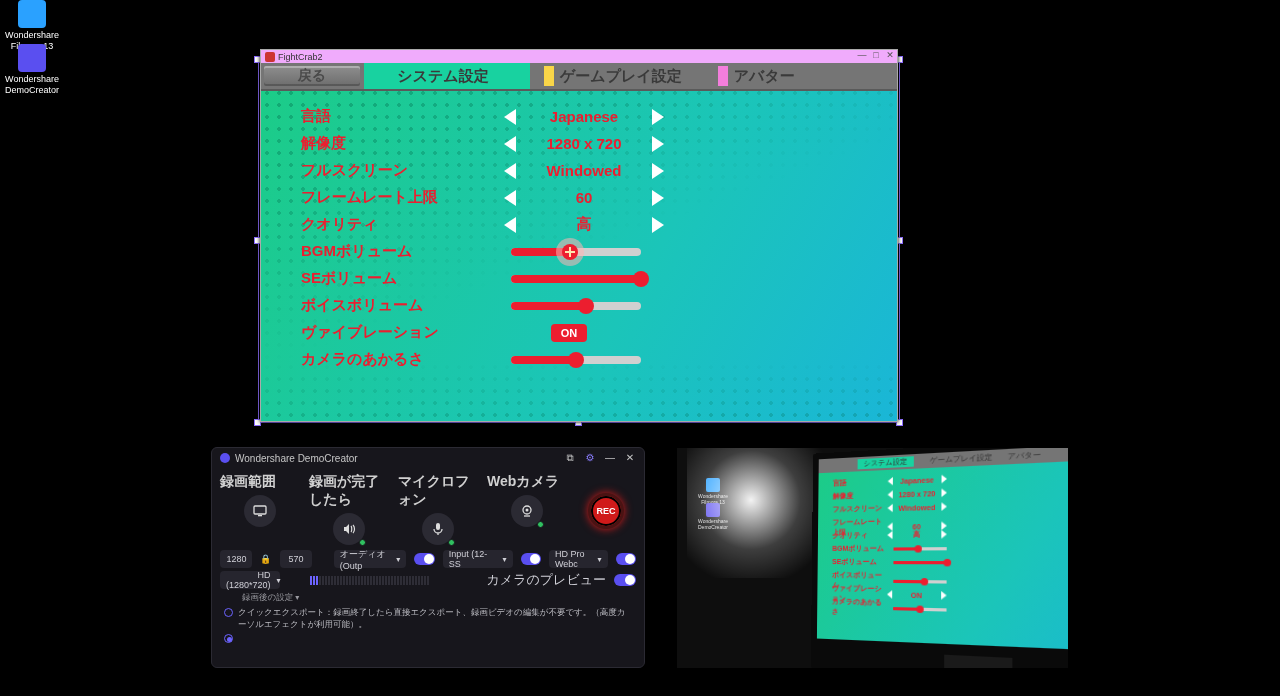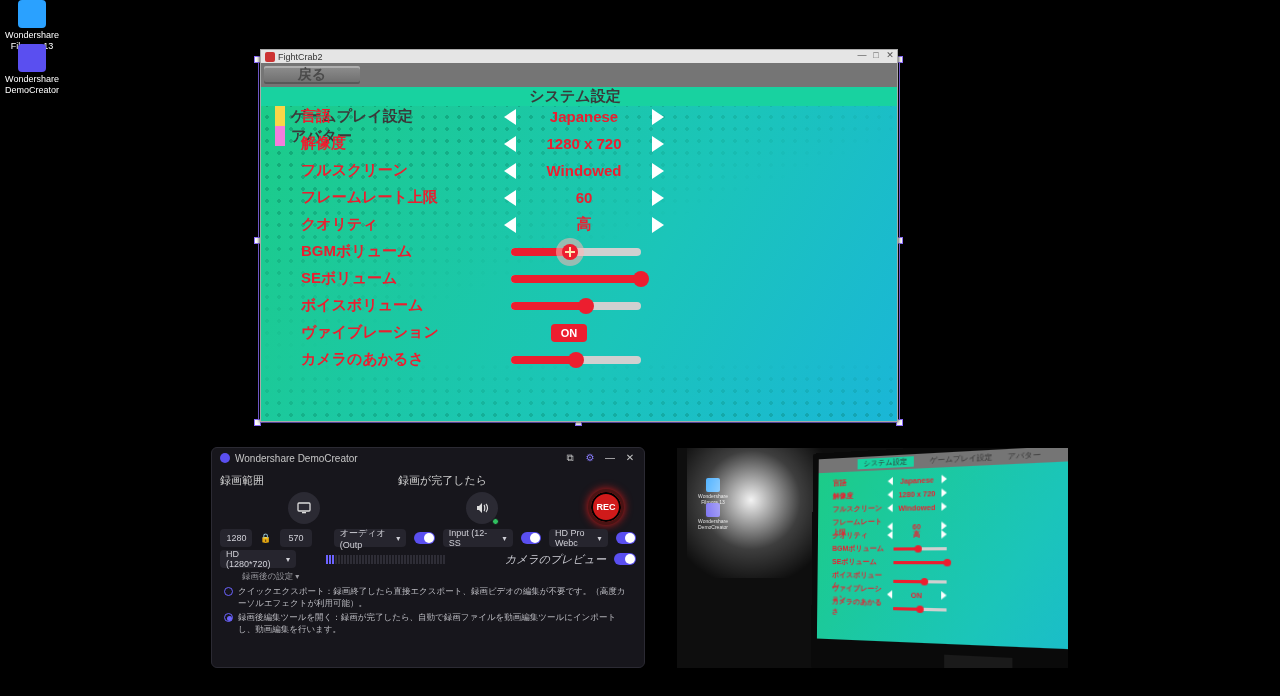--- a/index.html
+++ b/index.html
@@ -33,21 +33,21 @@
     left:260px; top:49px;
     width:638px; height:373px;
     background:#fff;
     border:1px solid #aaa;
     box-shadow:0 0 4px #000;
   }
   .sel-border { position:absolute; pointer-events:none; border:1px solid #8f6fff; }
   .sel-handle { position:absolute; width:7px; height:7px; background:#fff; border:1px solid #8f6fff; margin-left:-4px; margin-top:-4px; }
   .gw-title {
     height:13px;
-    background:#e5e5e5;
+    background:#f0abfc;
     display:flex; align-items:center;
     font-size:9px; color:#333;
     padding-left:4px;
     position:relative;
   }
   .gw-title .tic { width:10px; height:10px; margin-right:3px; background:#c33; border-radius:2px;}
   .gw-title .wbtn { position:absolute; top:0; height:13px; width:14px; text-align:center; font-size:9px; color:#555; }
   .gw-body {
     height:calc(100% - 13px);
     background: linear-gradient(120deg,#1ccc86 0%,#1bc5b9 60%,#1ab6d7 100%);
@@ -68,21 +68,20 @@
     -webkit-mask-image: linear-gradient(0deg, rgba(0,0,0,1) 0%, rgba(0,0,0,0) 100%);
             mask-image: linear-gradient(0deg, rgba(0,0,0,1) 0%, rgba(0,0,0,0) 100%);
   }
   .tabbar {
     position:relative;
     height:28px;
     background:#757575;
     border-bottom:2px solid #5a5a5a;
     display:flex;
     align-items:stretch;
-    flex-direction:column;
   }
   .backbtn {
     width:96px;
     display:flex; align-items:center; justify-content:center;
     color:#4a4a4a; font-weight:bold; font-size:14px;
     background:linear-gradient(#8e8e8e,#6d6d6d);
     margin:3px 4px 3px 3px;
     border-radius:2px;
     box-shadow:inset 0 -2px 0 rgba(0,0,0,0.2), inset 0 2px 0 rgba(255,255,255,0.3);
   }
@@ -141,21 +140,21 @@
   .dc-title {
     height:20px; display:flex; align-items:center;
     padding-left:8px; font-size:10px; color:#c6c6c6;
   }
   .dc-title .logo { width:10px; height:10px; border-radius:50%; background:#5a4ff0; margin-right:5px;}
   .dc-title .ctrls { margin-left:auto; display:flex; gap:8px; padding-right:8px; font-size:10px;}
   .dc-title .ctrls span { display:inline-flex; width:12px; justify-content:center; }
   .dc-sections { display:flex; padding:5px 8px 2px; gap:10px;}
   .dc-col { flex:1; text-align:center; }
   .dc-col.rec { flex:0 0 60px; }
-  .dc-col .hdr { font-size:11px; color:#d0d0d0; margin-bottom:4px; text-align:left; }
+  .dc-col .hdr { font-size:14px; color:#d0d0d0; margin-bottom:4px; text-align:left;font-weight:bold; }
   .dc-col.rec .hdr { opacity:0;}
   .circle {
     width:32px; height:32px; border-radius:50%;
     background:#2b2a33; display:flex; align-items:center; justify-content:center;
     margin:0 auto 3px;
     position:relative;
   }
   .circle svg, .circle .u { color:#ddd;}
   .circle .dot { position:absolute; right:-1px; bottom:-1px; width:7px; height:7px; background:#30c060; border-radius:50%; border:1px solid #17161c;}
   .recbtn {
@@ -406,20 +405,41 @@
     <div class="dc-col">
       <div class="hdr">録画が完了したら</div>
       <div class="circle">
         <svg width="16" height="16" viewBox="0 0 16 16">
             <path d="M3 6h2l3-3v10l-3-3H3z" fill="#ddd"></path>
             <path d="M10 5c1 1 1 5 0 6M12 4c2 2 2 6 0 8" fill="none" stroke="#ddd" stroke-width="1.2"></path>
           </svg>
         <div class="dot"></div>
       </div>
     </div>
+    <div class="dc-col">
+      <div class="hdr">マイクロフォン</div>
+      <div class="circle">
+        <svg width="16" height="16" viewBox="0 0 16 16">
+            <rect x="6" y="2" width="4" height="7" rx="2" fill="#ddd"></rect>
+            <path d="M4 8a4 4 0 008 0M8 12v2" fill="none" stroke="#ddd" stroke-width="1.3"></path>
+          </svg>
+        <div class="dot"></div>
+      </div>
+    </div>
+    <div class="dc-col">
+      <div class="hdr">Webカメラ</div>
+      <div class="circle">
+        <svg width="16" height="16" viewBox="0 0 16 16">
+            <circle cx="8" cy="7" r="4" fill="none" stroke="#ddd" stroke-width="1.3"></circle>
+            <circle cx="8" cy="7" r="1.5" fill="#ddd"></circle>
+            <path d="M5 13h6" stroke="#ddd" stroke-width="1.3"></path>
+          </svg>
+        <div class="dot"></div>
+      </div>
+    </div>
     <div class="dc-col rec">
       <div class="hdr">.</div>
       <div class="recbtn">
         <span>REC</span>
       </div>
     </div>
   </div>
 
   <div class="dc-ctrlrow">
     <div class="pill" style="width:34px;justify-content:flex-end;">
@@ -438,21 +458,21 @@
         <span>Input (12- SS</span>
       </div>
     <div class="toggle"></div>
     <div class="pill chev" style="width:62px;">
         <span>HD Pro Webc</span>
       </div>
     <div class="toggle"></div>
   </div>
 
   <div class="dc-ctrlrow">
-    <div class="pill chev" style="width:76px;">
+    <div class="pill chev" style="width:60px;text-align:right;">
         <span>HD (1280*720)</span>
       </div>
     <div style="width:14px;"></div>
     <div class="level">
       <span class="on"></span>
         <span class="on"></span>
         <span class="on"></span>
         <span></span>
         <span></span>
         <span></span>
@@ -484,36 +504,35 @@
         <span></span>
         <span></span>
         <span></span>
         <span></span>
         <span></span>
         <span></span>
         <span></span>
         <span></span>
         <span></span>
     </div>
-    <span style="font-size:11px;font-style:italic;">カメラのプレビュー</span>
+    <span style="font-size:13px;">カメラのプレビュー</span>
     <div class="toggle"></div>
   </div>
 
   <div class="dc-sub" style="padding-left:30px;">
     <span class="chev">録画後の設定</span>
   </div>
 
 
   <div class="dc-radio-row">
     <div class="r"></div>
     <div>クイックエクスポート：録画終了したら直接エクスポート、録画ビデオの編集が不要です。（高度カーソルエフェクトが利用可能）。</div>
   </div>
   <div class="dc-radio-row">
     <div class="r on"></div>
-    <div>録画後編集ツールを開く：録画が完了したら、自動で録画ファイルを動画編集ツールにインポートし、動画編集を行います。</div>
   </div>
 
 </div>
 
 <div class="photo">
   <div class="p-icon" style="left:18px; top:30px;">
     <div class="g" style="background:#2aa1ff;"></div>
     <div>Wondershare Filmora 13</div>
   </div>
   <div class="p-icon" style="left:18px; top:55px;">

